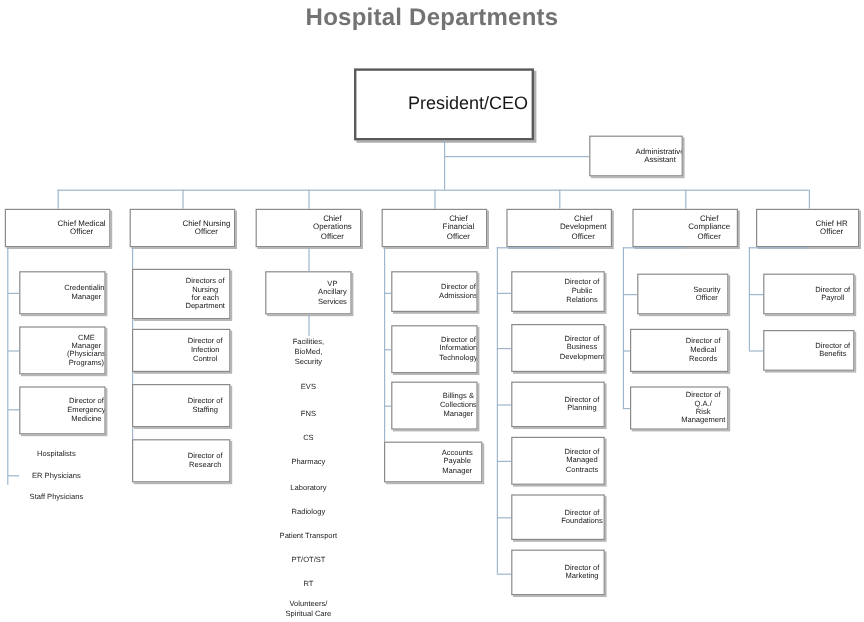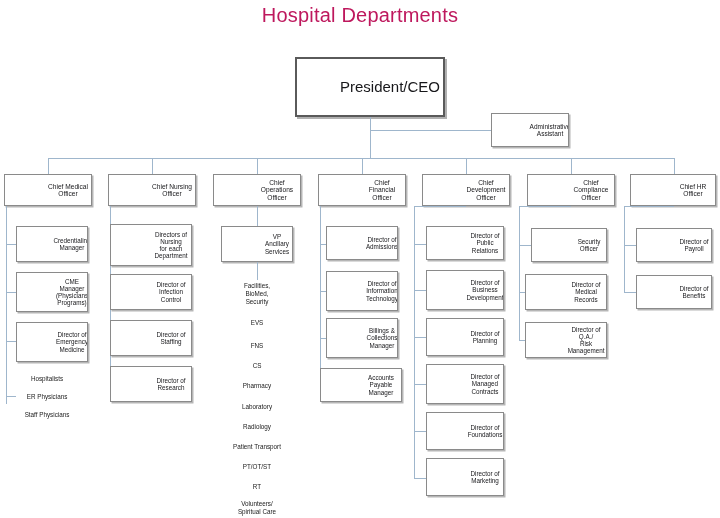--- a/index.html
+++ b/index.html
@@ -20,23 +20,23 @@
   }
 
   
   #chart-title {
     position: absolute;
     left: 0;
     top: 4px;
     width: 720px;
     text-align: center;
     font-size: 20px;
-    font-weight: normal;
+    font-weight: bold;
     letter-spacing: 0.2px;
-    color: #be185d;
+    color: #737373;
   }
 
   
   .node {
     position: absolute;
     box-sizing: border-box;
     background: #ffffff;
     border: 1px solid #8a8a8a;
     box-shadow: 1.5px 1.5px 0 0 #b6b6b6;
     display: flex;

